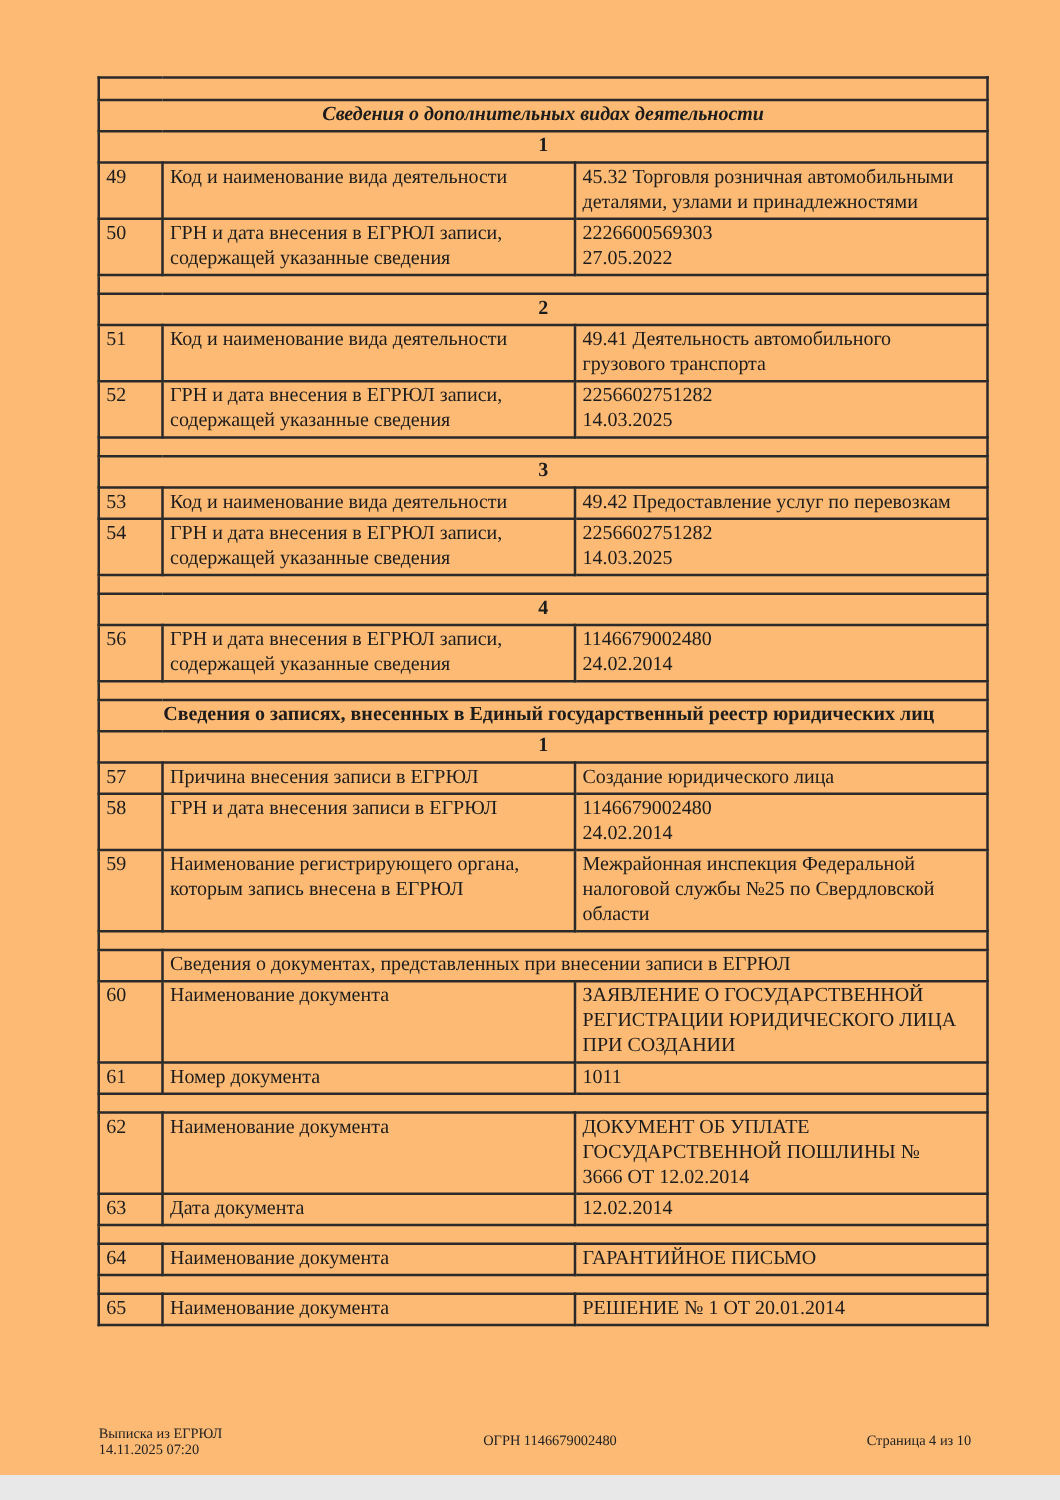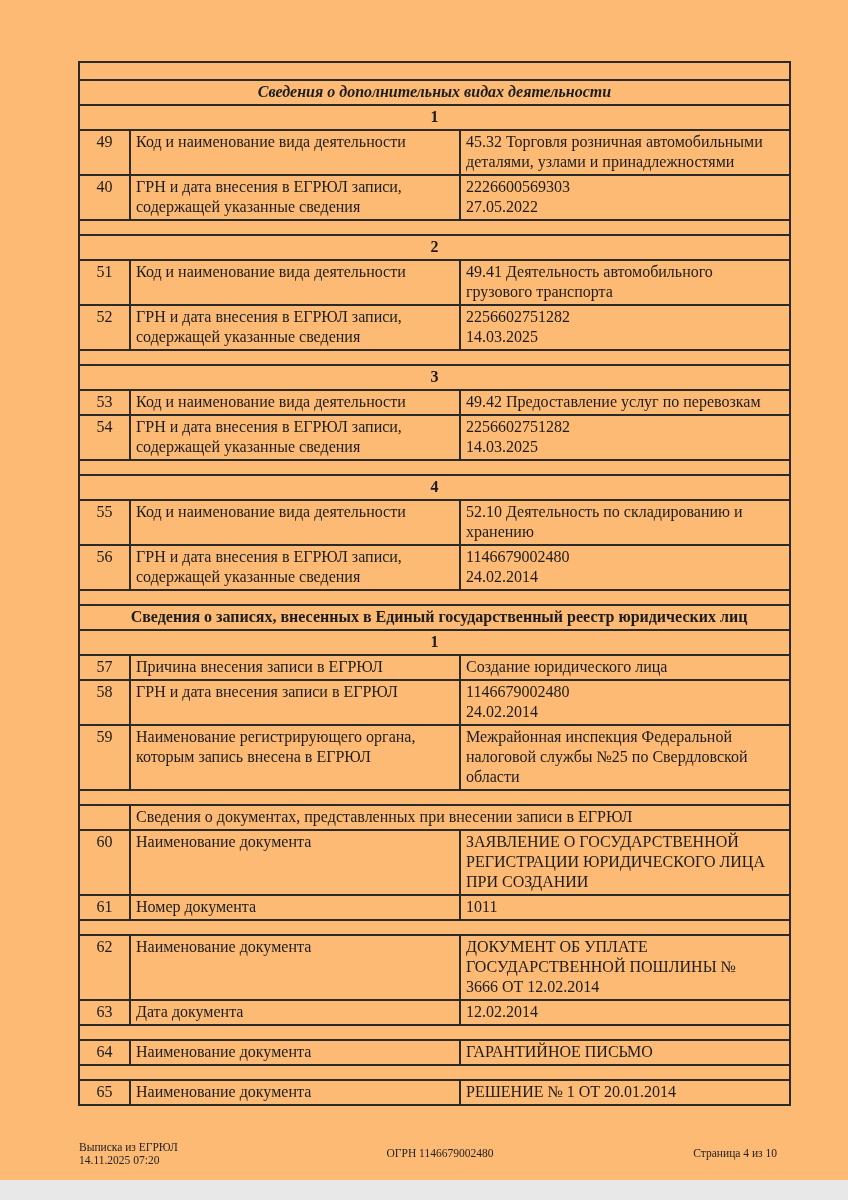--- a/index.html
+++ b/index.html
@@ -27,21 +27,21 @@
     font-size: 16px;
     line-height: 20px;
   }
   table.doc td {
     border: 2px solid #2a2a2a;
     vertical-align: top;
     padding: 1px 5px 2px 5px;
     overflow: hidden;
   }
   td.n {
-    text-align: center;
+    text-align: left;
     padding-left: 1px;
     padding-right: 1px;
   }
   td.lbl, td.val {
     white-space: pre-line;
   }
   tr.spacer td {
     height: 13px;
     padding: 0;
   }
@@ -127,21 +127,21 @@
     <tr class="num-row">
       <td colspan="3">1</td>
     </tr>
     <tr>
       <td class="n">49</td>
       <td class="lbl">Код и наименование вида деятельности</td>
       <td class="val">45.32 Торговля розничная автомобильными
 деталями, узлами и принадлежностями</td>
     </tr>
     <tr>
-      <td class="n">40</td>
+      <td class="n">50</td>
       <td class="lbl">ГРН и дата внесения в ЕГРЮЛ записи,
 содержащей указанные сведения</td>
       <td class="val">2226600569303
 27.05.2022</td>
     </tr>
     <tr class="spacer">
           <td colspan="3"></td>
         </tr>
 
     <tr class="num-row">
@@ -178,26 +178,20 @@
 содержащей указанные сведения</td>
       <td class="val">2256602751282
 14.03.2025</td>
     </tr>
     <tr class="spacer">
           <td colspan="3"></td>
         </tr>
 
     <tr class="num-row">
       <td colspan="3">4</td>
-    </tr>
-    <tr>
-      <td class="n">55</td>
-      <td class="lbl">Код и наименование вида деятельности</td>
-      <td class="val">52.10 Деятельность по складированию и
-хранению</td>
     </tr>
     <tr>
       <td class="n">56</td>
       <td class="lbl">ГРН и дата внесения в ЕГРЮЛ записи,
 содержащей указанные сведения</td>
       <td class="val">1146679002480
 24.02.2014</td>
     </tr>
     <tr class="spacer">
           <td colspan="3"></td>

